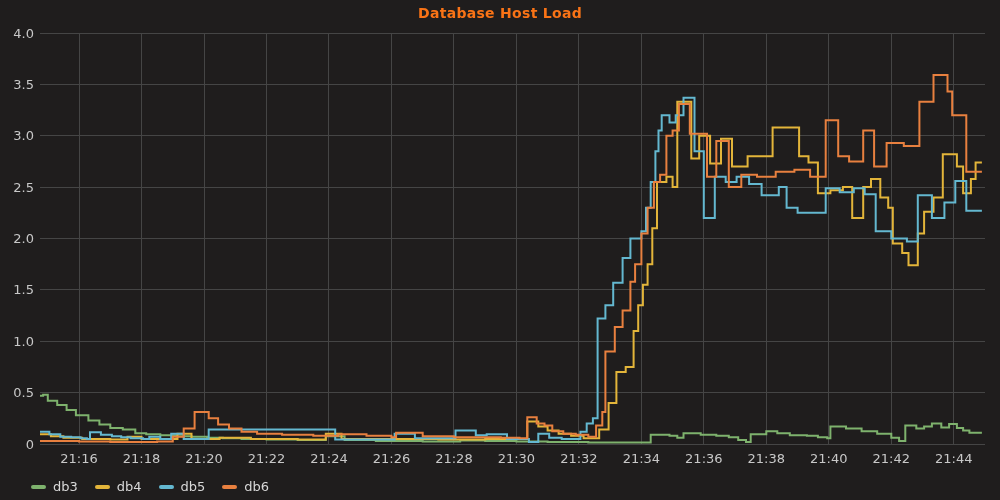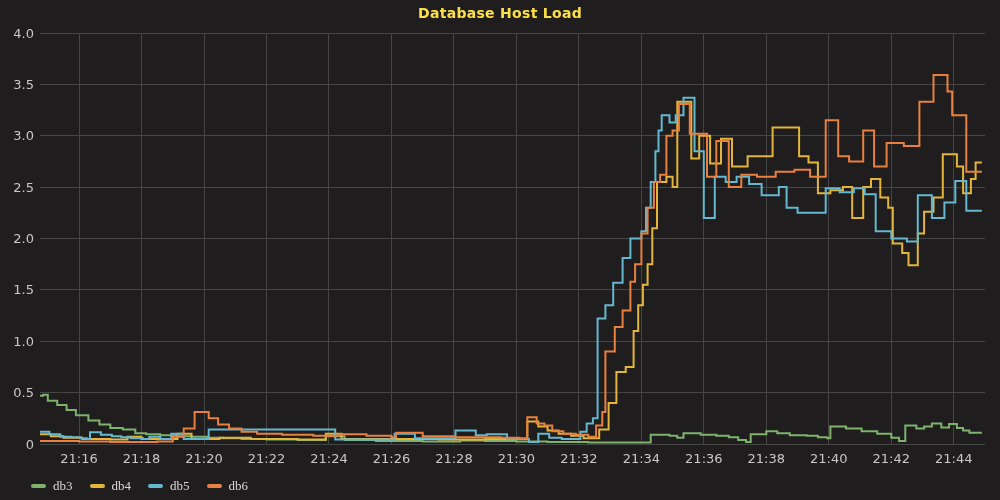--- a/index.html
+++ b/index.html
@@ -6,31 +6,31 @@
   body{
     width:1000px;height:500px;
     background:#1f1d1d;
     font-family:"DejaVu Sans","Liberation Sans",sans-serif;
     overflow:hidden;
   }
   .chart-panel{position:relative;width:1000px;height:500px;background:#1f1d1d;}
   .chart-title{
     position:absolute;top:5px;left:0;width:1000px;
     text-align:center;
-    font-size:14px;font-weight:bold;color:#fde047;
+    font-size:14px;font-weight:bold;color:#f97316;
     letter-spacing:.3px;
   }
   svg{position:absolute;top:0;left:0;}
   .grid{stroke:#454545;stroke-width:1;shape-rendering:crispEdges;}
   .ytick,.xtick{fill:#c8c8c8;font-size:13px;font-family:"DejaVu Sans","Liberation Sans",sans-serif;}
   .ytick{text-anchor:end;}
   .xtick{text-anchor:middle;}
   .legend{
     position:absolute;left:31px;bottom:6px;
-    display:flex;align-items:flex-end;gap:17px;font-family:Liberation Serif, serif;
+    display:flex;align-items:flex-end;gap:17px;
   }
   .legend-item{display:flex;align-items:center;cursor:pointer;}
   .legend-swatch{display:inline-block;width:15px;height:4px;border-radius:2px;margin-right:7px;}
   .legend-label{font-size:13px;color:#d8d8d8;}
 </style>
 </head>
 <body>
 
 <div class="chart-panel">
   <div class="chart-title">Database Host Load</div>

